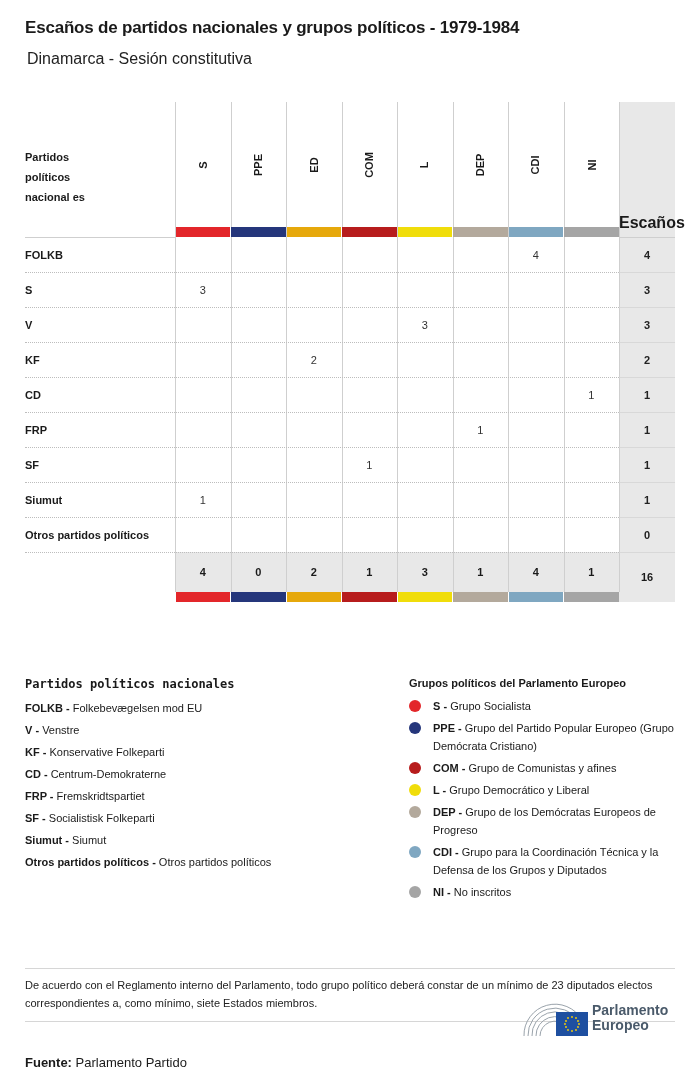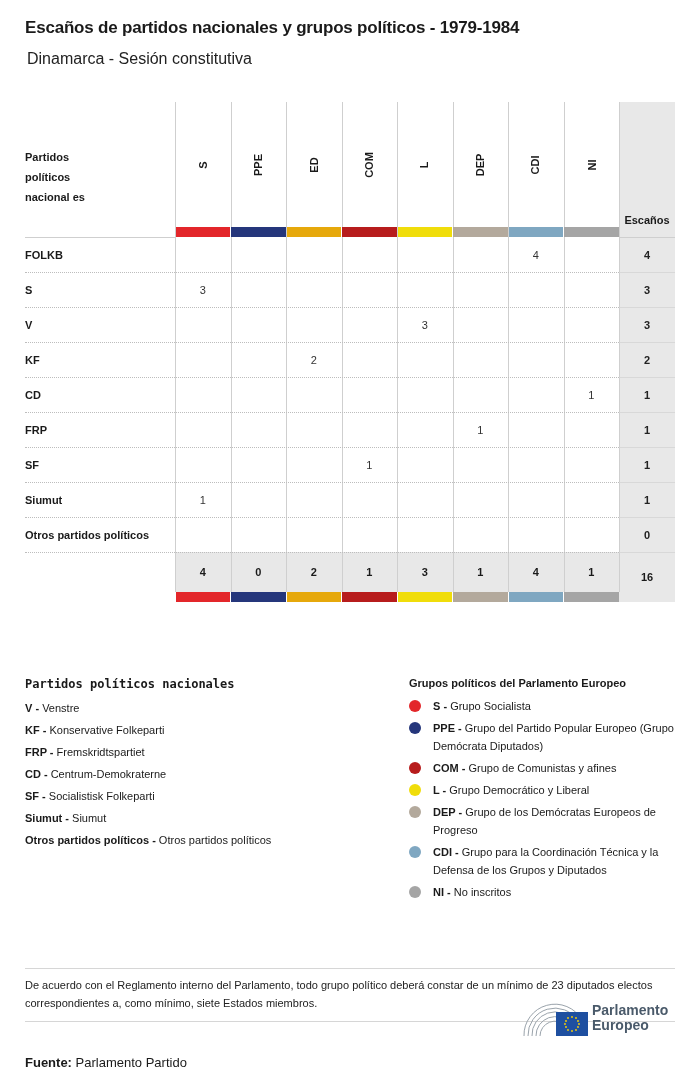--- a/index.html
+++ b/index.html
@@ -9,21 +9,21 @@
   .title { position: absolute; left: 25px; top: 18px; font-size: 17px; font-weight: bold; letter-spacing: -0.2px; }
   .subtitle { position: absolute; left: 27px; top: 50px; font-size: 16px; color: #222; }
 
   
   .tbl { position: absolute; left: 25px; top: 102px; width: 650px; height: 500px; }
   .vline { position: absolute; top: 0; width: 1px; background: #cfcfcf; }
   .esc-bg { position: absolute; background: #e8e8e8; }
   .hdr-party { position: absolute; left: 0; top: 45px; width: 60px; font-size: 11px; font-weight: bold; line-height: 20px; }
   .hdr-group { position: absolute; top: 0; height: 125px; display: flex; align-items: center; justify-content: center; }
   .hdr-group span { display: inline-block; transform: rotate(-90deg); font-size: 11px; font-weight: bold; white-space: nowrap; }
-  .hdr-esc { position: absolute; top: 112px; font-size: 11px; font-weight: bold; text-align: center; }
+  .hdr-esc { position: absolute; top: 112px; font-size: 16px; font-weight: bold; text-align: center; }
   .bar { position: absolute; height: 10px; }
   .hsolid { position: absolute; left: 0; height: 1px; background: #cfcfcf; }
   .rowline { position: absolute; left: 0; height: 0; border-top: 1px dotted #bdbdbd; }
   .row-label { position: absolute; left: 0; font-size: 11px; font-weight: bold; display: flex; align-items: center; height: 35px; }
   .cell { position: absolute; height: 35px; display: flex; align-items: center; justify-content: center; font-size: 11px; color: #333; }
   .cell.esc { font-weight: bold; color: #222; }
   .total { position: absolute; display: flex; align-items: center; justify-content: center; font-size: 11px; font-weight: bold; }
 
   
   .leg-left { position: absolute; left: 25px; top: 677px; }
@@ -218,35 +218,36 @@
     <div class="total" style="left: 372px; top: 450px; width: 55.5px; height: 40px;">3</div>
     <div class="total" style="left: 427.5px; top: 450px; width: 55.5px; height: 40px;">1</div>
     <div class="total" style="left: 483px; top: 450px; width: 55.5px; height: 40px;">4</div>
     <div class="total" style="left: 538.5px; top: 450px; width: 55.5px; height: 40px;">1</div>
     <div class="total" style="left: 594px; top: 450px; width: 56px; height: 50px;">16</div>
   </div>
 
 <div class="leg-left">
   <h3>Partidos políticos nacionales</h3>
   <div id="leg-nat">
+      <div class="li"><b>FOLKB</b><b> - </b><span>Folkebevægelsen mod EU</span></div>
       <div class="li"><b>V</b><b> - </b><span>Venstre</span></div>
       <div class="li"><b>KF</b><b> - </b><span>Konservative Folkeparti</span></div>
+      <div class="li"><b>CD</b><b> - </b><span>Centrum-Demokraterne</span></div>
       <div class="li"><b>FRP</b><b> - </b><span>Fremskridtspartiet</span></div>
-      <div class="li"><b>CD</b><b> - </b><span>Centrum-Demokraterne</span></div>
       <div class="li"><b>SF</b><b> - </b><span>Socialistisk Folkeparti</span></div>
       <div class="li"><b>Siumut</b><b> - </b><span>Siumut</span></div>
       <div class="li"><b>Otros partidos políticos</b><b> - </b><span>Otros partidos políticos</span></div>
     </div>
 </div>
 
 <div class="leg-right">
   <h3>Grupos políticos del Parlamento Europeo</h3>
   <div id="leg-grp">
       <div class="li"><span class="dot" style="background:#e3262a"></span><b>S</b><b> - </b><span>Grupo Socialista</span></div>
-      <div class="li"><span class="dot" style="background:#25367b"></span><b>PPE</b><b> - </b><span>Grupo del Partido Popular Europeo (Grupo Demócrata Diputados)</span></div>
+      <div class="li"><span class="dot" style="background:#25367b"></span><b>PPE</b><b> - </b><span>Grupo del Partido Popular Europeo (Grupo Demócrata Cristiano)</span></div>
       <div class="li"><span class="dot" style="background:#b71c1c"></span><b>COM</b><b> - </b><span>Grupo de Comunistas y afines</span></div>
       <div class="li"><span class="dot" style="background:#f0dd0a"></span><b>L</b><b> - </b><span>Grupo Democrático y Liberal</span></div>
       <div class="li"><span class="dot" style="background:#b3a99c"></span><b>DEP</b><b> - </b><span>Grupo de los Demócratas Europeos de Progreso</span></div>
       <div class="li"><span class="dot" style="background:#7fa7c1"></span><b>CDI</b><b> - </b><span>Grupo para la Coordinación Técnica y la Defensa de los Grupos y Diputados</span></div>
       <div class="li"><span class="dot" style="background:#a5a5a5"></span><b>NI</b><b> - </b><span>No inscritos</span></div>
     </div>
 </div>
 
 <div class="hr" style="top:968px"></div>
 <div class="note">De acuerdo con el Reglamento interno del Parlamento, todo grupo político deberá constar de un mínimo de 23 diputados electos correspondientes a, como mínimo, siete Estados miembros.</div>

